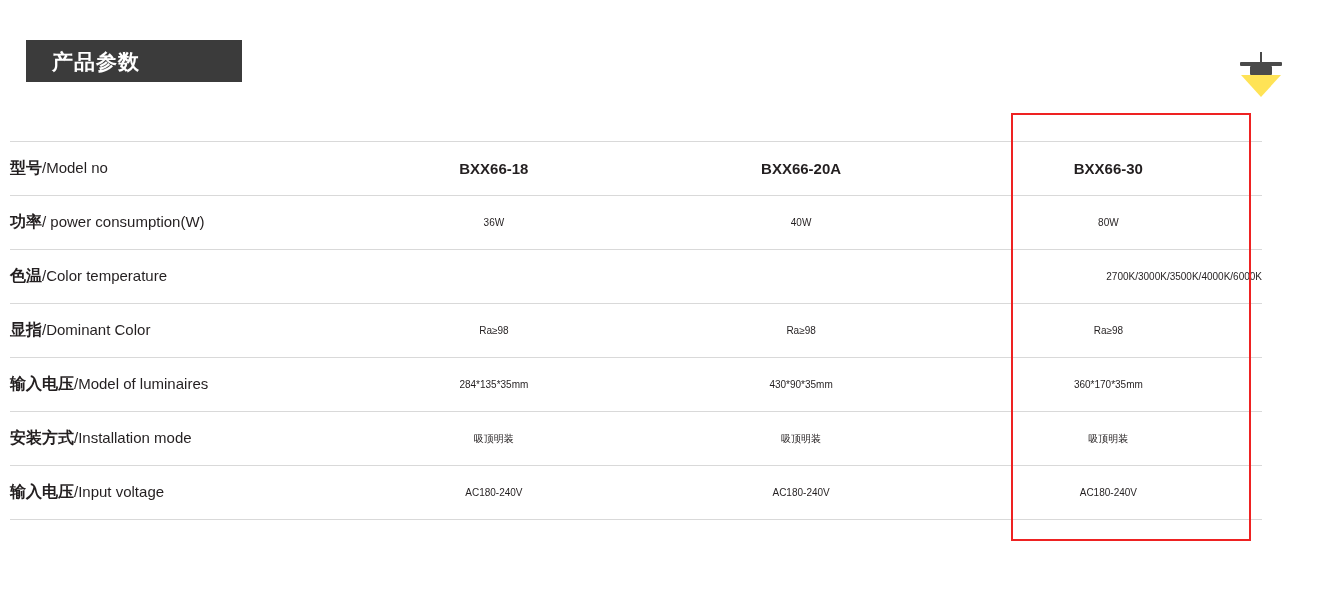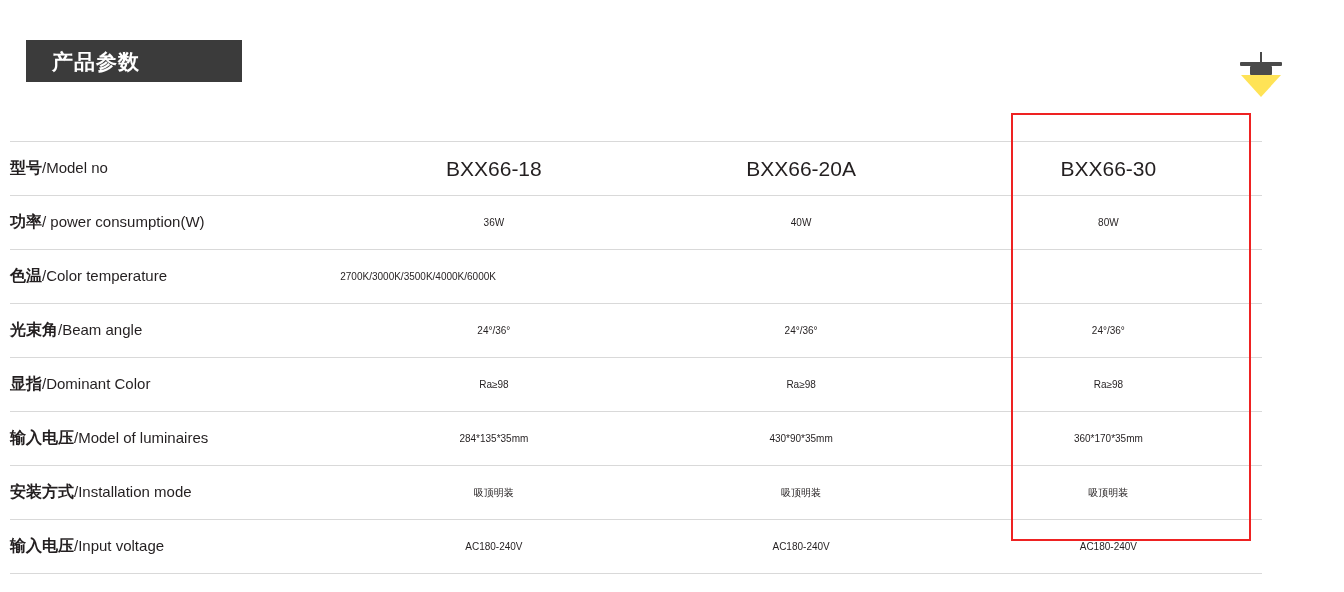--- a/index.html
+++ b/index.html
@@ -125,25 +125,25 @@
     font-weight: normal;
     font-size: 15px;
   }
   .val-cell {
     width: 307px;
     text-align: center;
     font-size: 10px;
     color: #231f20;
   }
   .val-cell.head {
-    font-weight: normal;
-    font-size: 21px;
+    font-weight: bold;
+    font-size: 15px;
   }
   .val-cell.wide {
-    text-align: left;
+    text-align: right;
   }
 
   
   .highlight-box {
     position: absolute;
     left: 1011px;
     top: 113px;
     width: 240px;
     height: 428px;
     border: 2px solid #ee2222;
@@ -188,28 +188,20 @@
         <td class="val-cell">80W</td>
       </tr>
 
       <tr>
         <td class="label-cell">
           <span class="label-cn">色温</span><span class="label-en">/Color temperature</span>
         </td>
         <td class="val-cell wide" colspan="3">2700K/3000K/3500K/4000K/6000K</td>
       </tr>
 
-      <tr>
-        <td class="label-cell">
-          <span class="label-cn">光束角</span><span class="label-en">/Beam angle</span>
-        </td>
-        <td class="val-cell">24°/36°</td>
-        <td class="val-cell">24°/36°</td>
-        <td class="val-cell">24°/36°</td>
-      </tr>
 
       <tr>
         <td class="label-cell">
           <span class="label-cn">显指</span><span class="label-en">/Dominant Color</span>
         </td>
         <td class="val-cell">Ra≥98</td>
         <td class="val-cell">Ra≥98</td>
         <td class="val-cell">Ra≥98</td>
       </tr>
 

